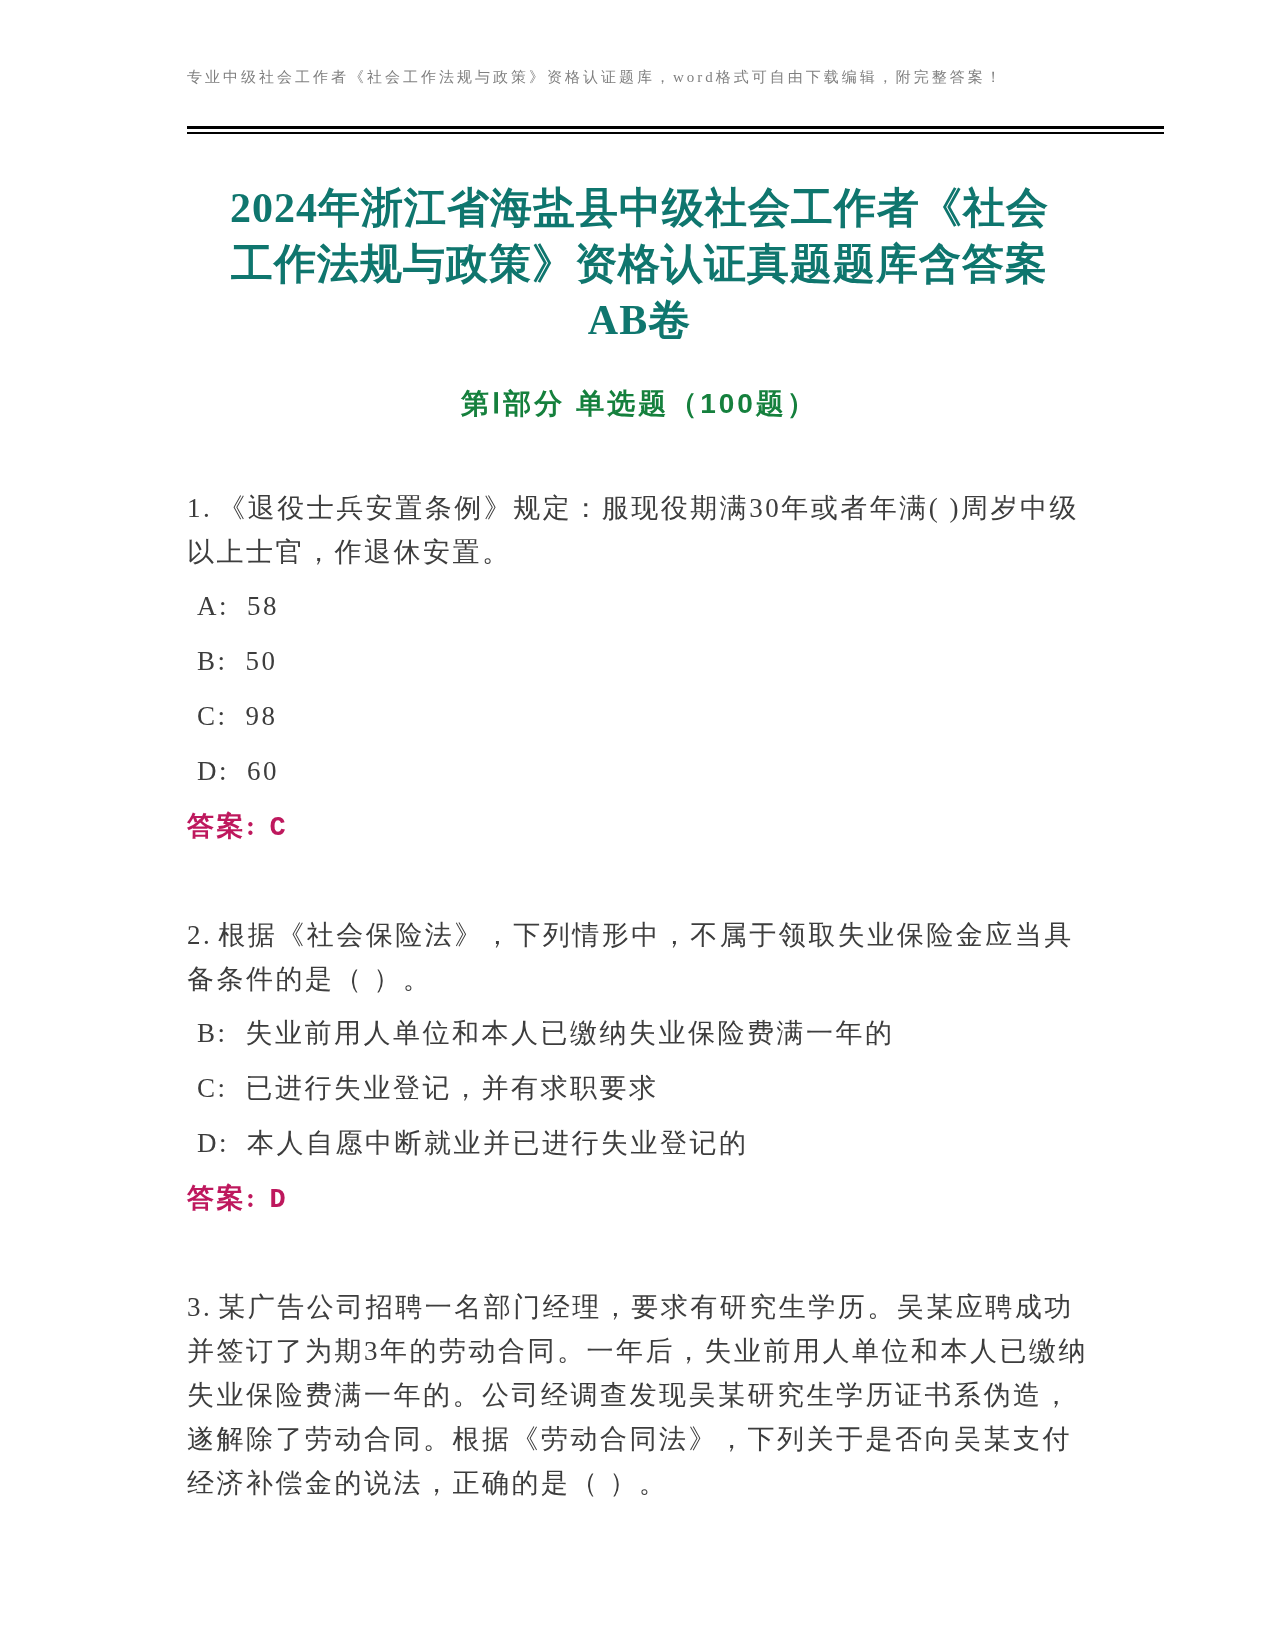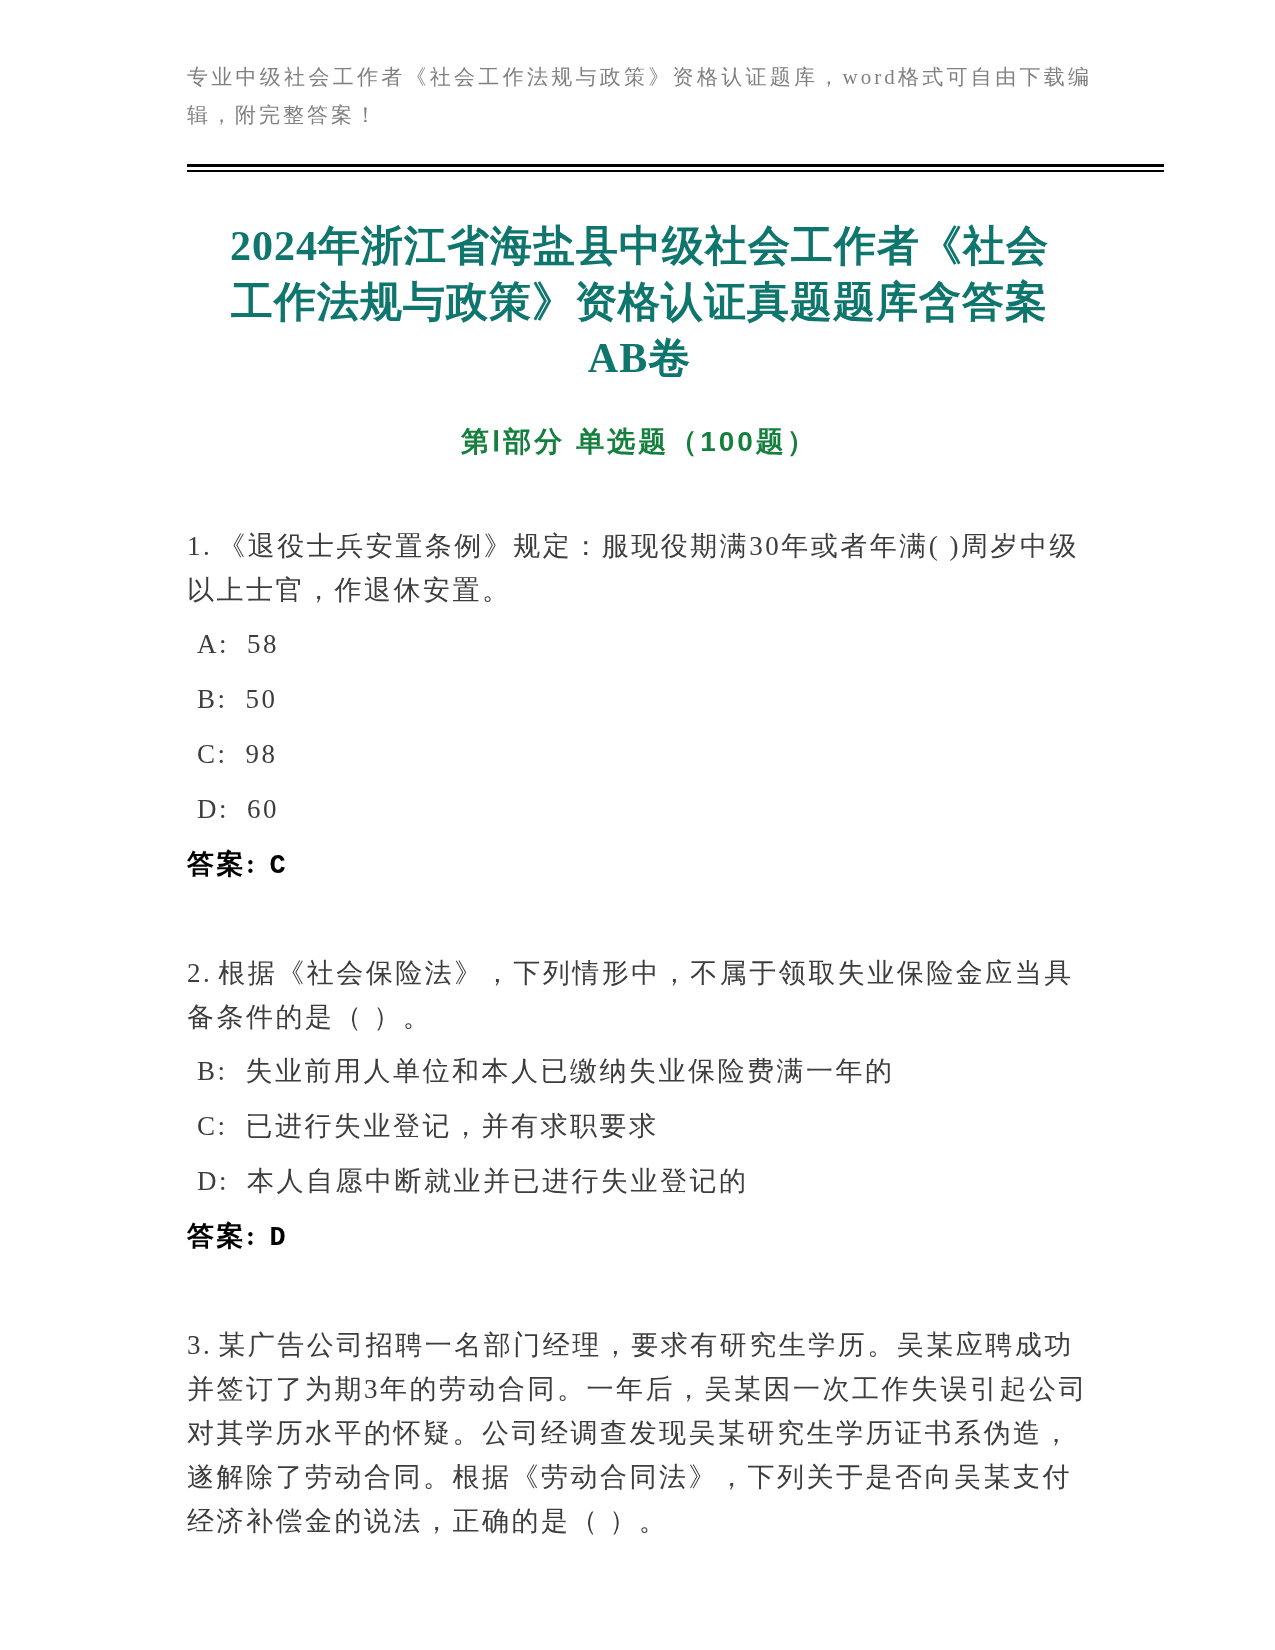--- a/index.html
+++ b/index.html
@@ -16,21 +16,21 @@
     font-family: "Liberation Serif", serif;
   }
   .content {
     position: absolute;
     left: 187px;
     top: 0;
     width: 905px;
   }
   .header-note {
     margin-top: 58px;
-    font-size: 21px;
+    font-size: 15px;
     line-height: 38px;
     letter-spacing: 3px;
     text-align: justify;
   }
   .divider {
     margin-top: 30px;
     width: 977px;
     height: 8px;
     box-sizing: border-box;
     border-top: 3px solid #000000;
@@ -69,21 +69,21 @@
   .options { margin-top: 6px; }
   .option {
     margin: 10px;
     line-height: 45px;
   }
   .opt-label { margin-right: 18px; }
   .answer {
     margin: 0;
     line-height: 45px;
     font-weight: bold;
-    color: #000000;
+    color: #be185d;
   }
   .answer-letter { margin-left: 12px; font-family: "Liberation Mono", monospace; }
 </style>
 </head>
 <body>
 
 <div class="page">
   <div class="content">
 
     <div class="header-note" style="color: rgb(128, 128, 128);">专业中级社会工作者《社会工作法规与政策》资格认证题库，word格式可自由下载编辑，附完整答案！</div>
@@ -113,17 +113,17 @@
       <p class="stem"><span class="q-num">2.</span><span>根据《社会保险法》，下列情形中，不属于领取失业保险金应当具备条件的是（ ）。</span></p>
       <div class="options">
         <p class="option"><span class="opt-label">B:</span><span>失业前用人单位和本人已缴纳失业保险费满一年的</span></p>
         <p class="option"><span class="opt-label">C:</span><span>已进行失业登记，并有求职要求</span></p>
         <p class="option"><span class="opt-label">D:</span><span>本人自愿中断就业并已进行失业登记的</span></p>
       </div>
       <p class="answer"><span>答案:</span><span class="answer-letter">D</span></p>
     </section>
 
     <section class="question" style="color: rgb(61, 61, 61);">
-      <p class="stem"><span class="q-num">3.</span><span>某广告公司招聘一名部门经理，要求有研究生学历。吴某应聘成功并签订了为期3年的劳动合同。一年后，吴某因一次工作失误引起公司对其学历水平的怀疑。公司经调查发现吴某研究生学历证书系伪造，遂解除了劳动合同。根据《劳动合同法》，下列关于是否向吴某支付经济补偿金的说法，正确的是（ ）。</span></p>
+      <p class="stem"><span class="q-num">3.</span><span>某广告公司招聘一名部门经理，要求有研究生学历。吴某应聘成功并签订了为期3年的劳动合同。一年后，失业前用人单位和本人已缴纳失业保险费满一年的。公司经调查发现吴某研究生学历证书系伪造，遂解除了劳动合同。根据《劳动合同法》，下列关于是否向吴某支付经济补偿金的说法，正确的是（ ）。</span></p>
     </section>
 
   </div>
 </div>
 
 </body></html>

